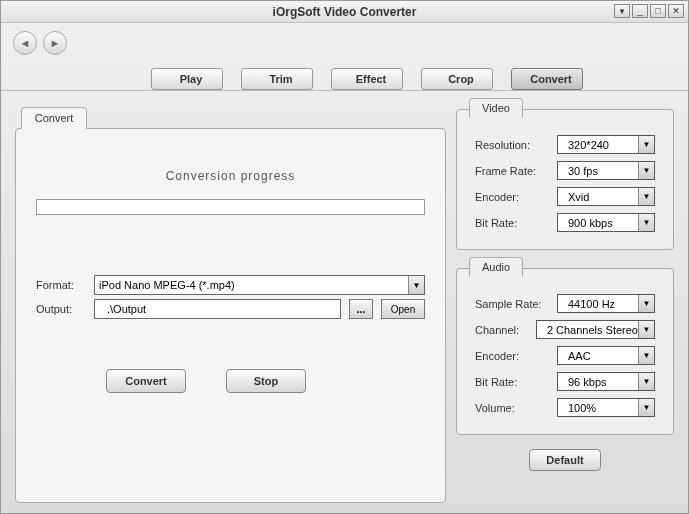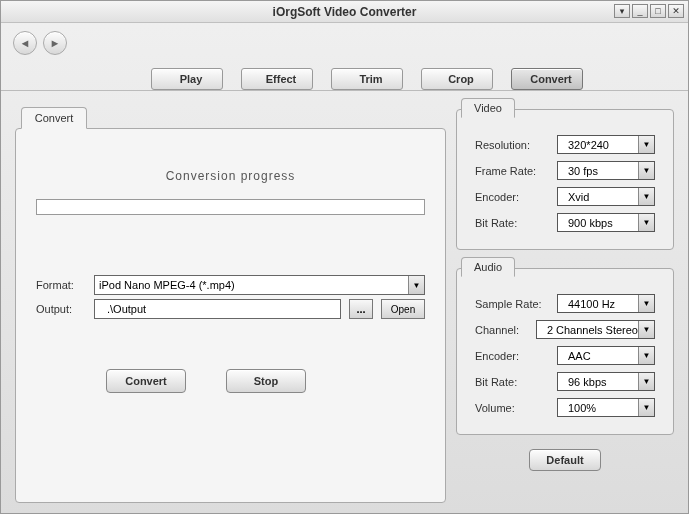--- a/index.html
+++ b/index.html
@@ -35,21 +35,21 @@
 .combo .drop { width: 16px; height: 100%; border-left: 1px solid #888; background: linear-gradient(to bottom, #f0f0f0, #cfcfcf); display: flex; align-items: center; justify-content: center; font-size: 8px; cursor: pointer; }
 .text-input { flex: 1; height: 20px; border: 1px solid #666; background: #fff; padding-left: 12px; display: flex; align-items: center; }
 .small-btn { width: 24px; height: 20px; border: 1px solid #777; background: linear-gradient(to bottom, #f8f8f8, #d5d5d5); display: flex; align-items: center; justify-content: center; cursor: pointer; font-weight: bold; }
 .open-btn { width: 44px; height: 20px; border: 1px solid #777; background: linear-gradient(to bottom, #f8f8f8, #d5d5d5); display: flex; align-items: center; justify-content: center; cursor: pointer; font-size: 10px; }
 
 .action-row { display: flex; gap: 40px; justify-content: flex-start; padding-left: 70px; margin-top: 50px; }
 .action-btn { width: 80px; height: 24px; border: 1px solid #888; border-radius: 4px; background: linear-gradient(to bottom, #fdfdfd, #d8d8d8); display: flex; align-items: center; justify-content: center; font-weight: bold; color: #333; cursor: pointer; box-shadow: inset 0 1px 0 #fff; }
 
 .right-panel { width: 218px; display: flex; flex-direction: column; gap: 10px; }
 .group { position: relative; border: 1px solid #aaa; border-radius: 4px; background: #efefef; padding: 18px 10px 10px 10px; }
-.group-tab { position: absolute; top: -12px; left: 4px; height: 20px; padding: 0 12px; border: 1px solid #aaa; border-bottom: 1px solid #efefef; background: #efefef; border-radius: 4px 4px 0 0; display: flex; align-items: center; color: #333; }
+.group-tab { position: absolute; top: -12px; left: 12px; height: 20px; padding: 0 12px; border: 1px solid #aaa; border-bottom: 1px solid #efefef; background: #efefef; border-radius: 4px 4px 0 0; display: flex; align-items: center; color: #333; }
 .grow { display: flex; align-items: center; margin: 7px 8px; }
 .grow label { width: 82px; color: #333; }
 .gselect { flex: 1; height: 19px; border: 1px solid #555; background: #fff; display: flex; align-items: center; position: relative; }
 .gselect span { padding-left: 10px; flex: 1; overflow: hidden; white-space: nowrap; }
 .gselect .drop { width: 16px; height: 100%; border-left: 1px solid #888; background: linear-gradient(to bottom, #f0f0f0, #cfcfcf); display: flex; align-items: center; justify-content: center; font-size: 8px; cursor: pointer; }
 .default-row { display: flex; justify-content: center; margin-top: 4px; }
 </style>
 </head>
 <body>
 
@@ -65,22 +65,22 @@
     </div>
   </div>
 
   <div class="nav-row">
     <div class="nav-arrow">◄</div>
     <div class="nav-arrow">►</div>
   </div>
 
   <div class="tabbar">
     <div class="tab-btn">Play</div>
+    <div class="tab-btn">Trim</div>
     <div class="tab-btn">Effect</div>
-    <div class="tab-btn">Trim</div>
     <div class="tab-btn">Crop</div>
     <div class="tab-btn active">Convert</div>
   </div>
 
   <div class="content">
 
     <div class="left-panel">
       <div class="sub-tab">Convert</div>
       <div class="left-box">
         <div class="progress-title">Conversion  progress</div>

